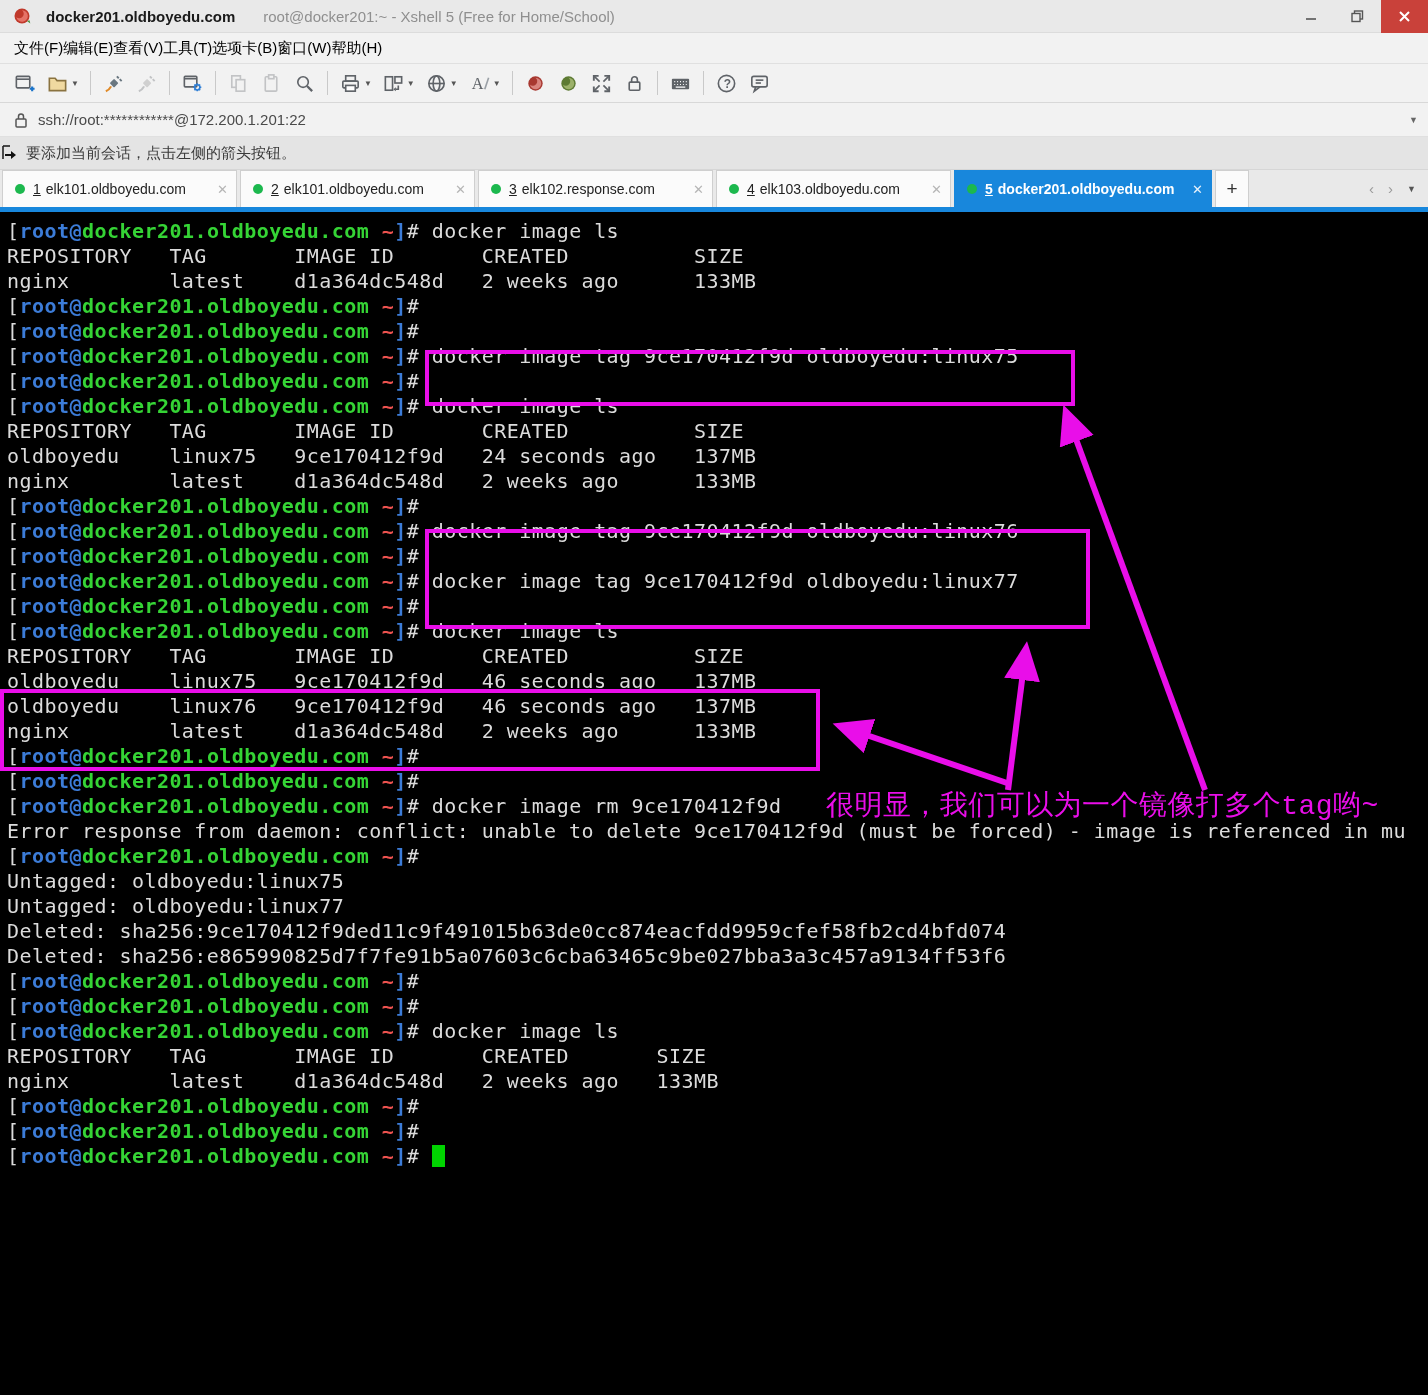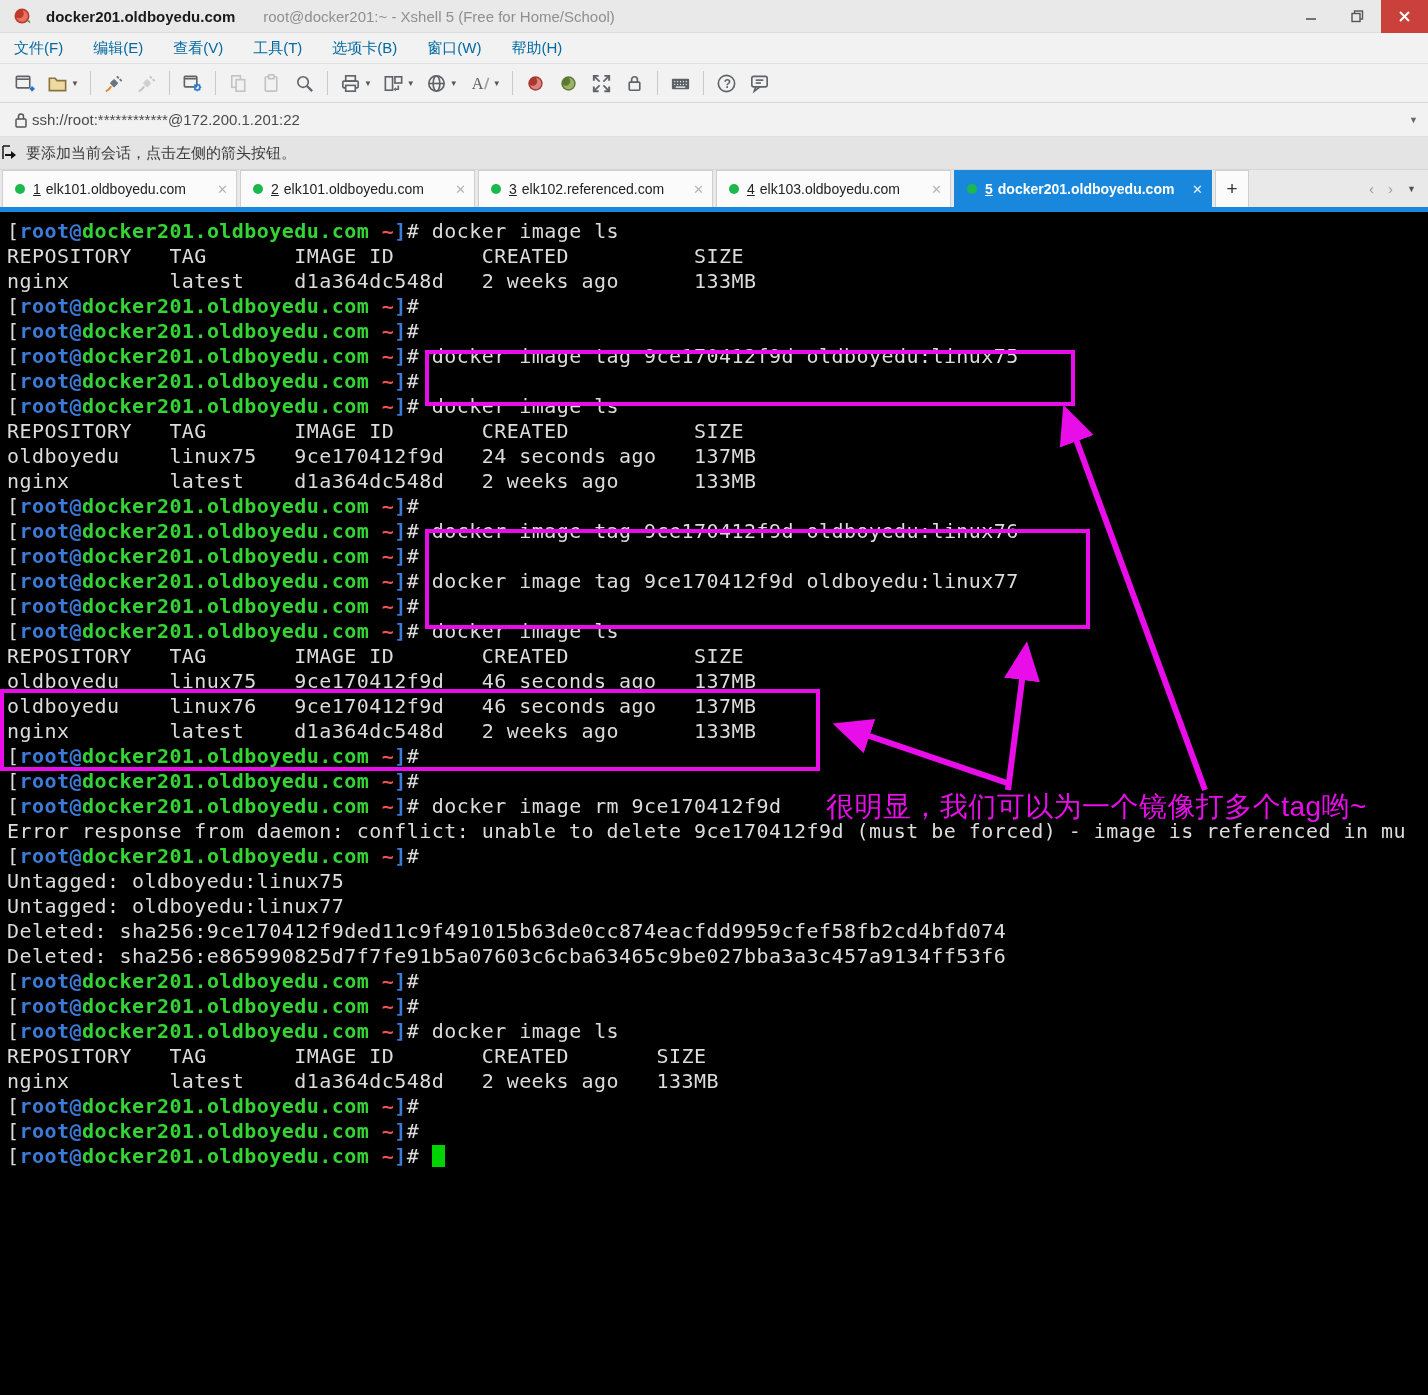--- a/index.html
+++ b/index.html
@@ -8,35 +8,35 @@
 
   
   .titlebar { height:33px; background:#e9e9e9; display:flex; align-items:center; border-bottom:1px solid #dcdcdc; }
   .app-logo { width:20px; height:20px; margin:0 14px 0 12px; flex:0 0 auto; }
   .title-host { font-size:15px; font-weight:700; color:#1a1a1a; margin-right:28px; }
   .title-rest { font-size:15px; color:#8f8f8f; }
   .win-btns { margin-left:auto; display:flex; height:33px; }
   .win-btn { width:47px; height:33px; display:flex; align-items:center; justify-content:center; color:#555; }
   .win-btn.close { background:#c9413a; color:#fff; }
 
-  .menubar { height:31px; background:#f2f2f2; display:flex; align-items:center; gap:30px;
-             padding-left:14px; font-size:15px; color:#0369a1; border-bottom:1px solid #e0e0e0;}
+  .menubar { height:31px; background:#f2f2f2; display:flex; align-items:center; 
+             padding-left:14px; font-size:15px; color:#000000; border-bottom:1px solid #e0e0e0;}
   .menu-item { cursor:default; }
 
   .toolbar { height:39px; background:#f2f2f2; display:flex; align-items:center; padding-left:8px;
              border-bottom:1px solid #d8d8d8; }
   .tbtn { display:flex; align-items:center; padding:2px 4px; margin:0 1px; }
   .tbtn svg { display:block; }
   .tbtn .caret { font-size:8px; color:#555; margin-left:2px; }
   .tbtn.dim { opacity:.32; }
   .tsep { width:1px; height:24px; background:#c9c9c9; margin:0 6px; }
 
   .addressbar { height:34px; background:#f2f2f2; display:flex; align-items:center; padding:0 10px 0 14px;
                 border-bottom:1px solid #e0e0e0; }
-  .addr-url { font-size:15px; color:#4a4a4a; margin-left:4px; flex:1 1 auto; }
+  .addr-url { font-size:15px; color:#4a4a4a; margin-left:10px; flex:1 1 auto; }
   .addr-caret { font-size:9px; color:#666; }
 
   .infobar { height:33px; background:#e4e4e4; display:flex; align-items:center; 
              border-bottom:1px solid #d6d6d6; font-size:15px; color:#3a3a3a; }
   .infobar .txt { margin-left:8px; }
 
   .tabrow { height:42px; background:#e9e9e9; display:flex; flex-direction:column; }
   .tabs { height:37px; display:flex; align-items:stretch; padding-left:2px; }
   .tab { width:235px; display:flex; align-items:center; background:#fbfbfb; border:1px solid #cfcfcf;
          border-bottom:none; margin-right:3px; padding:0 8px 0 12px; font-size:14px; color:#222; }
@@ -58,21 +58,21 @@
               font-size:20px; line-height:25px; letter-spacing:.45px; color:#dcdcdc; }
   .term-line { white-space:pre; height:25px; }
   .pw { color:#dcdcdc; }
   .pb { color:#3c7cd8; font-weight:700; }
   .pg { color:#35d435; font-weight:700; }
   .pr { color:#ef5350; font-weight:700; }
   .cursor-block { display:inline-block; width:13px; height:22px; background:#00d400; vertical-align:-4px; }
 
   .overlay { position:absolute; left:0; top:0; width:1428px; height:1183px; pointer-events:none; }
   .annotation { position:absolute; left:826px; top:582px; font-size:28px; color:#e90ee9;
-                font-family:Liberation Sans, sans-serif; white-space:nowrap; }
+                font-family:Liberation Mono, monospace; white-space:nowrap; }
 </style>
 </head>
 <body>
 
 <div class="titlebar">
   <svg class="app-logo" viewBox="0 0 24 24">
     <circle cx="12" cy="12" r="9" fill="#c0392b"></circle>
     <path d="M12 5a7 7 0 1 1-6.8 8.6A4.6 4.6 0 1 0 12 5z" fill="#e57368"></path>
     <path d="M18 18l4 3-1-4z" fill="#4a8f3c"></path>
   </svg>
@@ -318,21 +318,21 @@
       </div>
       <div class="tab">
         <span class="dot"></span>
         <span class="num">2</span>
         <span class="lbl">elk101.oldboyedu.com</span>
         <span class="x">✕</span>
       </div>
       <div class="tab">
         <span class="dot"></span>
         <span class="num">3</span>
-        <span class="lbl">elk102.referenced.com</span>
+        <span class="lbl">elk102.response.com</span>
         <span class="x">✕</span>
       </div>
       <div class="tab">
         <span class="dot"></span>
         <span class="num">4</span>
         <span class="lbl">elk103.oldboyedu.com</span>
         <span class="x">✕</span>
       </div>
       <div class="tab active">
         <span class="dot"></span>

